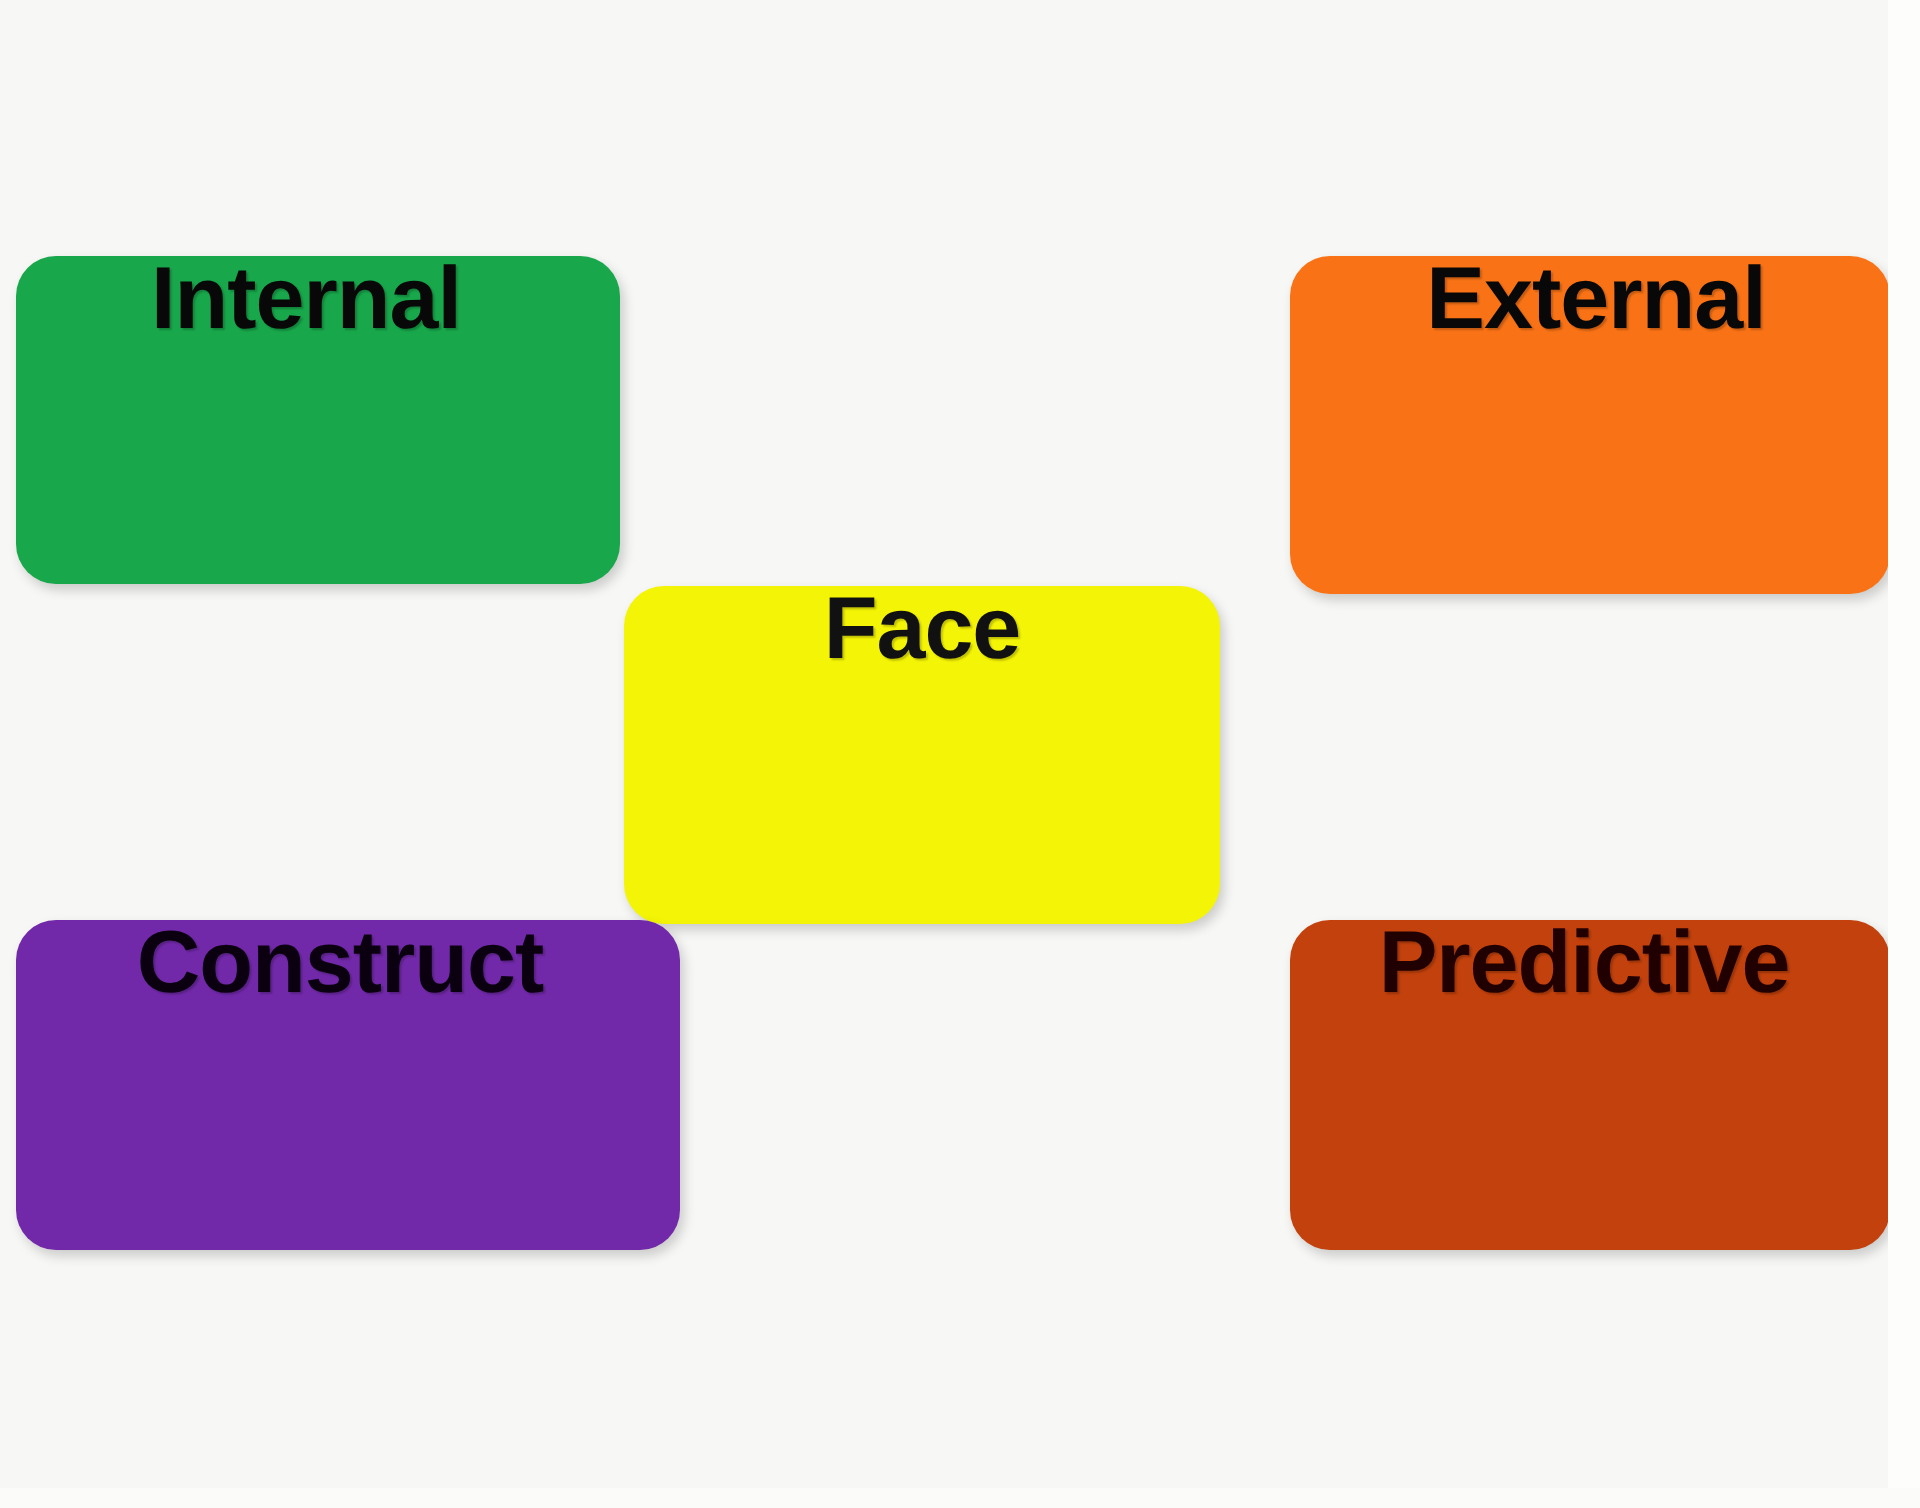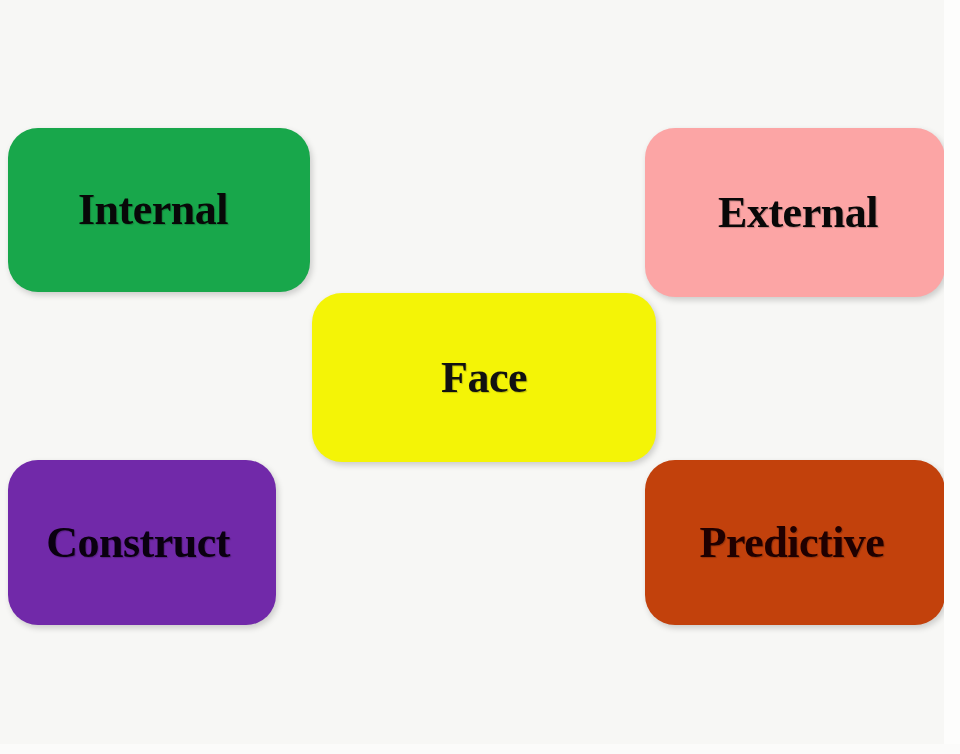--- a/index.html
+++ b/index.html
@@ -38,62 +38,60 @@
     left: 0;
     bottom: 0;
     width: 960px;
     height: 10px;
     background: #fbfbfa;
     pointer-events: none;
   }
 
   .node-box {
     position: absolute;
-    border-radius: 30px;
+    border-radius: 20px;
     box-sizing: border-box;
     display: flex;
-    align-items: center;
     justify-content: center;
     box-shadow: 2px 3px 6px rgba(0, 0, 0, 0.18);
-    font-family: Liberation Serif, serif;
   }
 
   .node-label {
     font-size: 44px;
     font-weight: bold;
     color: #080808;
     letter-spacing: -0.5px;
     line-height: 1;
     white-space: nowrap;
     text-shadow: 1px 1px 1px rgba(0, 0, 0, 0.22);
   }
 
   
   #node-internal   { left: 8px;   top: 128px; width: 302px; height: 164px; }
   #node-external   { left: 645px; top: 128px; width: 300px; height: 169px; }
-  #node-face       { left: 312px; top: 293px; width: 344px; height: 169px; }
-  #node-construct  { left: 8px;   top: 460px; width: 268px; height: 165px; }
+  #node-face       { left: 312px; top: 293px; width: 298px; height: 169px; }
+  #node-construct  { left: 8px;   top: 460px; width: 332px; height: 165px; }
   #node-predictive { left: 645px; top: 460px; width: 300px; height: 165px; }
 
   
   #node-internal .node-label   { transform: translateX(-6px); }
   #node-external .node-label   { transform: translateX(3px); }
   #node-construct .node-label  { transform: translateX(-4px); }
   #node-predictive .node-label { transform: translateX(-3px); }
 </style>
 </head>
 <body>
 
 <div id="diagram-canvas" style="background-color: rgb(247, 247, 245);">
 
   <div class="node-box" id="node-internal" style="background-color: rgb(24, 167, 75);">
     <span class="node-label" style="color: rgb(8, 8, 8);">Internal</span>
   </div>
 
-  <div class="node-box" id="node-external" style="background-color: #fca5a5;">
+  <div class="node-box" id="node-external" style="background-color: #f97316;">
     <span class="node-label" style="color: rgb(8, 8, 8);">External</span>
   </div>
 
   <div class="node-box" id="node-face" style="background-color: rgb(244, 244, 6);">
     <span class="node-label" style="color: rgb(17, 17, 17);">Face</span>
   </div>
 
   <div class="node-box" id="node-construct" style="background-color: rgb(113, 41, 169);">
     <span class="node-label" style="color: rgb(10, 0, 16);">Construct</span>
   </div>

